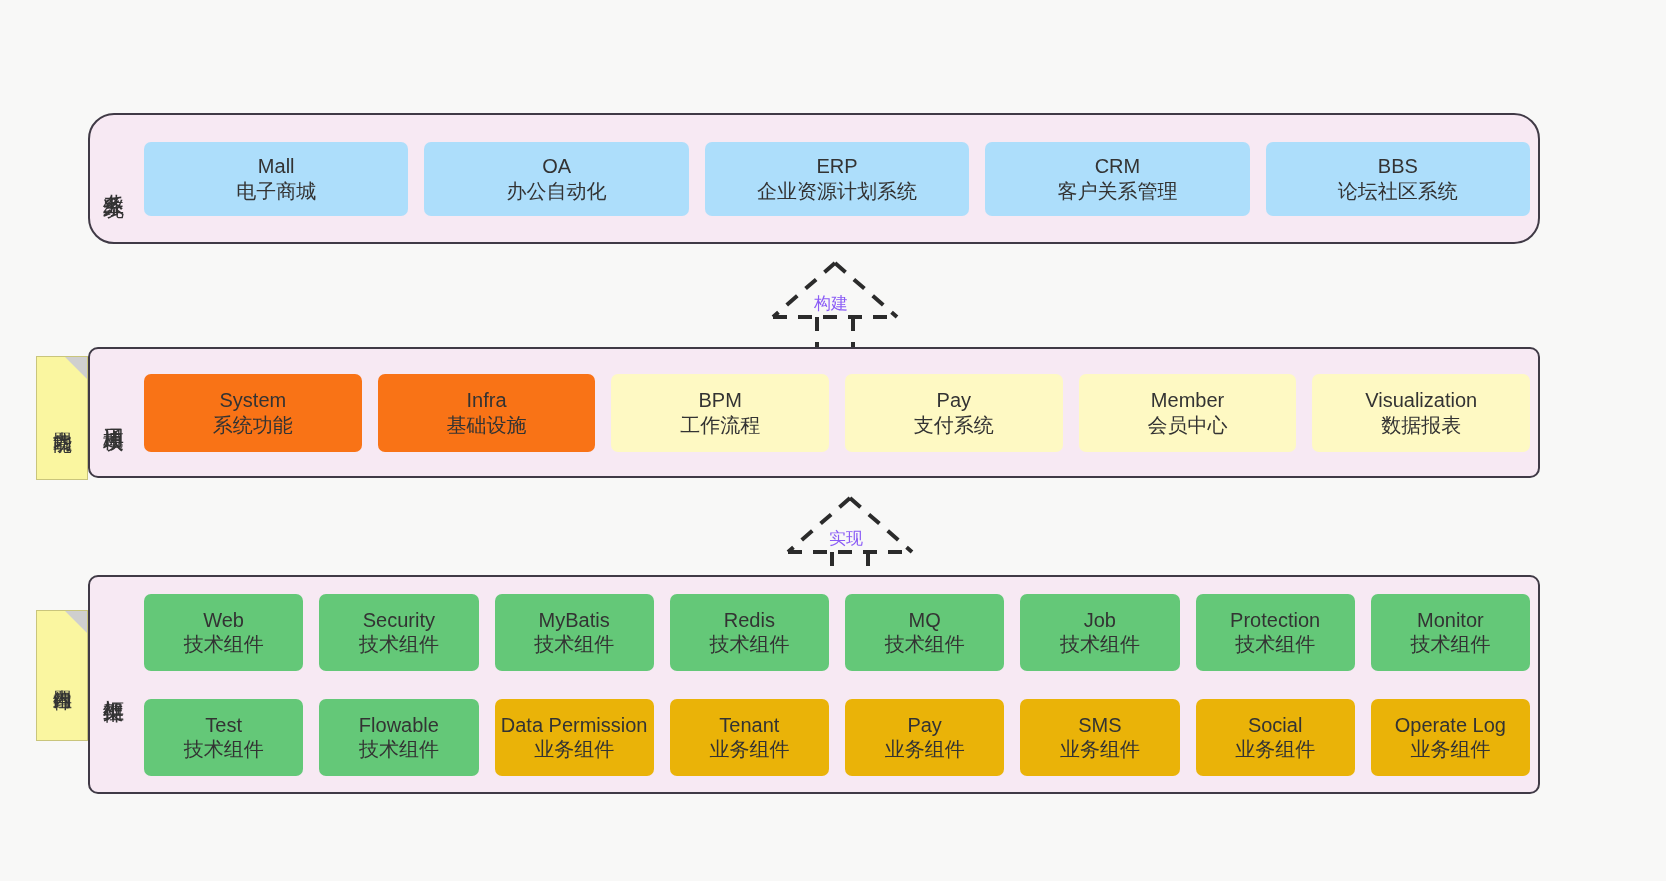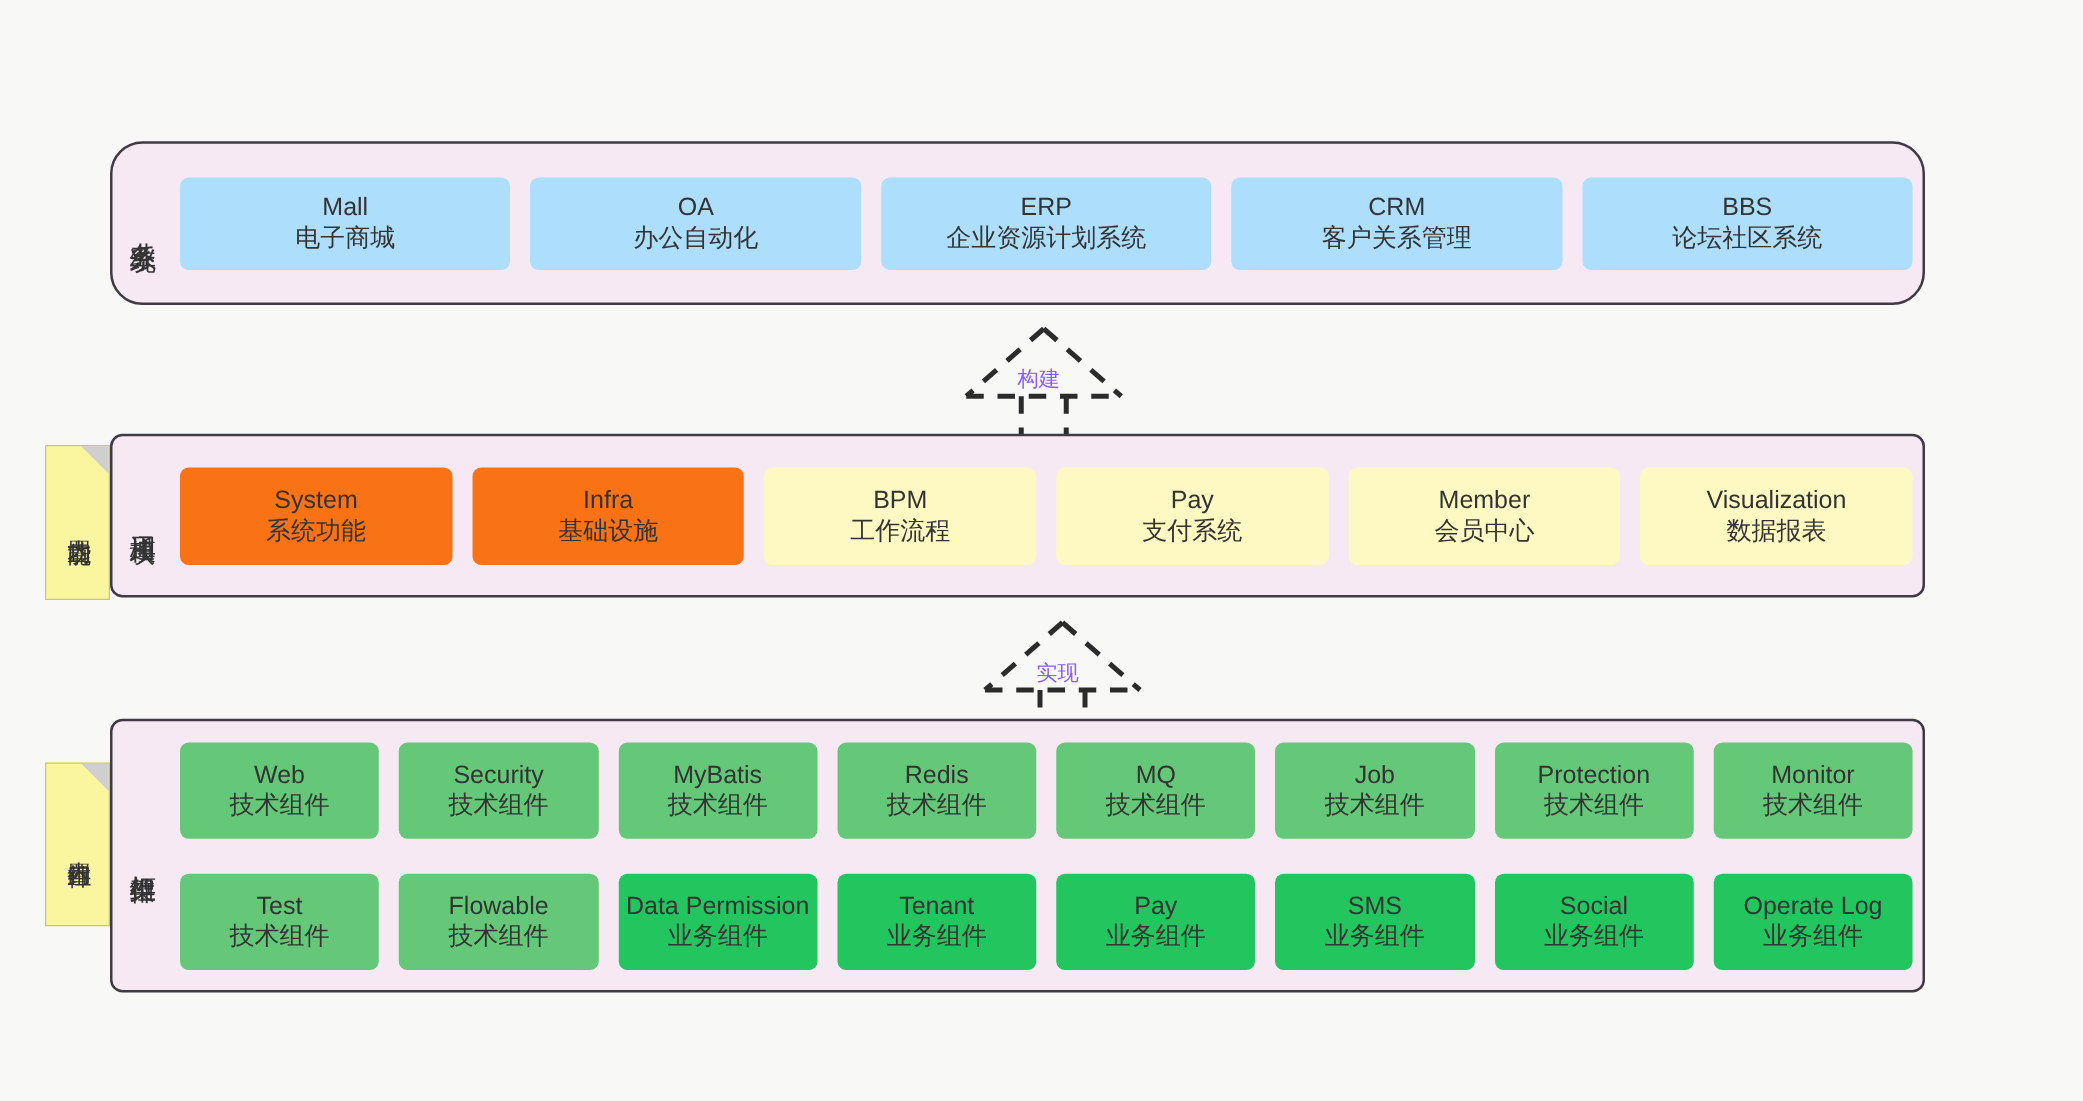--- a/index.html
+++ b/index.html
@@ -68,21 +68,21 @@
     line-height: 1.22;
     padding: 6px 4px;
   }
   .card .t1 { font-size: 20px; }
   .card .t2 { font-size: 20px; }
 
   .c-blue        { background: #addefb; }
   .c-red         { background: #f97316; }
   .c-pink        { background: #fef9c3; }
   .c-green       { background: #64c878; }
-  .c-green-light { background: #22c55e; text-align: center; }
+  .c-green-light { background: #eab308; text-align: center; }
 
   
   #layer-business { left: 88px;  top: 113px; width: 1452px; height: 131px; border-radius: 26px; }
   #layer-business .card { height: 74px; }
 
   #layer-common   { left: 88px;  top: 347px; width: 1452px; height: 131px; }
   #layer-common .card { height: 78px; }
 
   #layer-framework{ left: 88px;  top: 575px; width: 1452px; height: 219px; }
   #layer-framework .card { height: 77px; }

